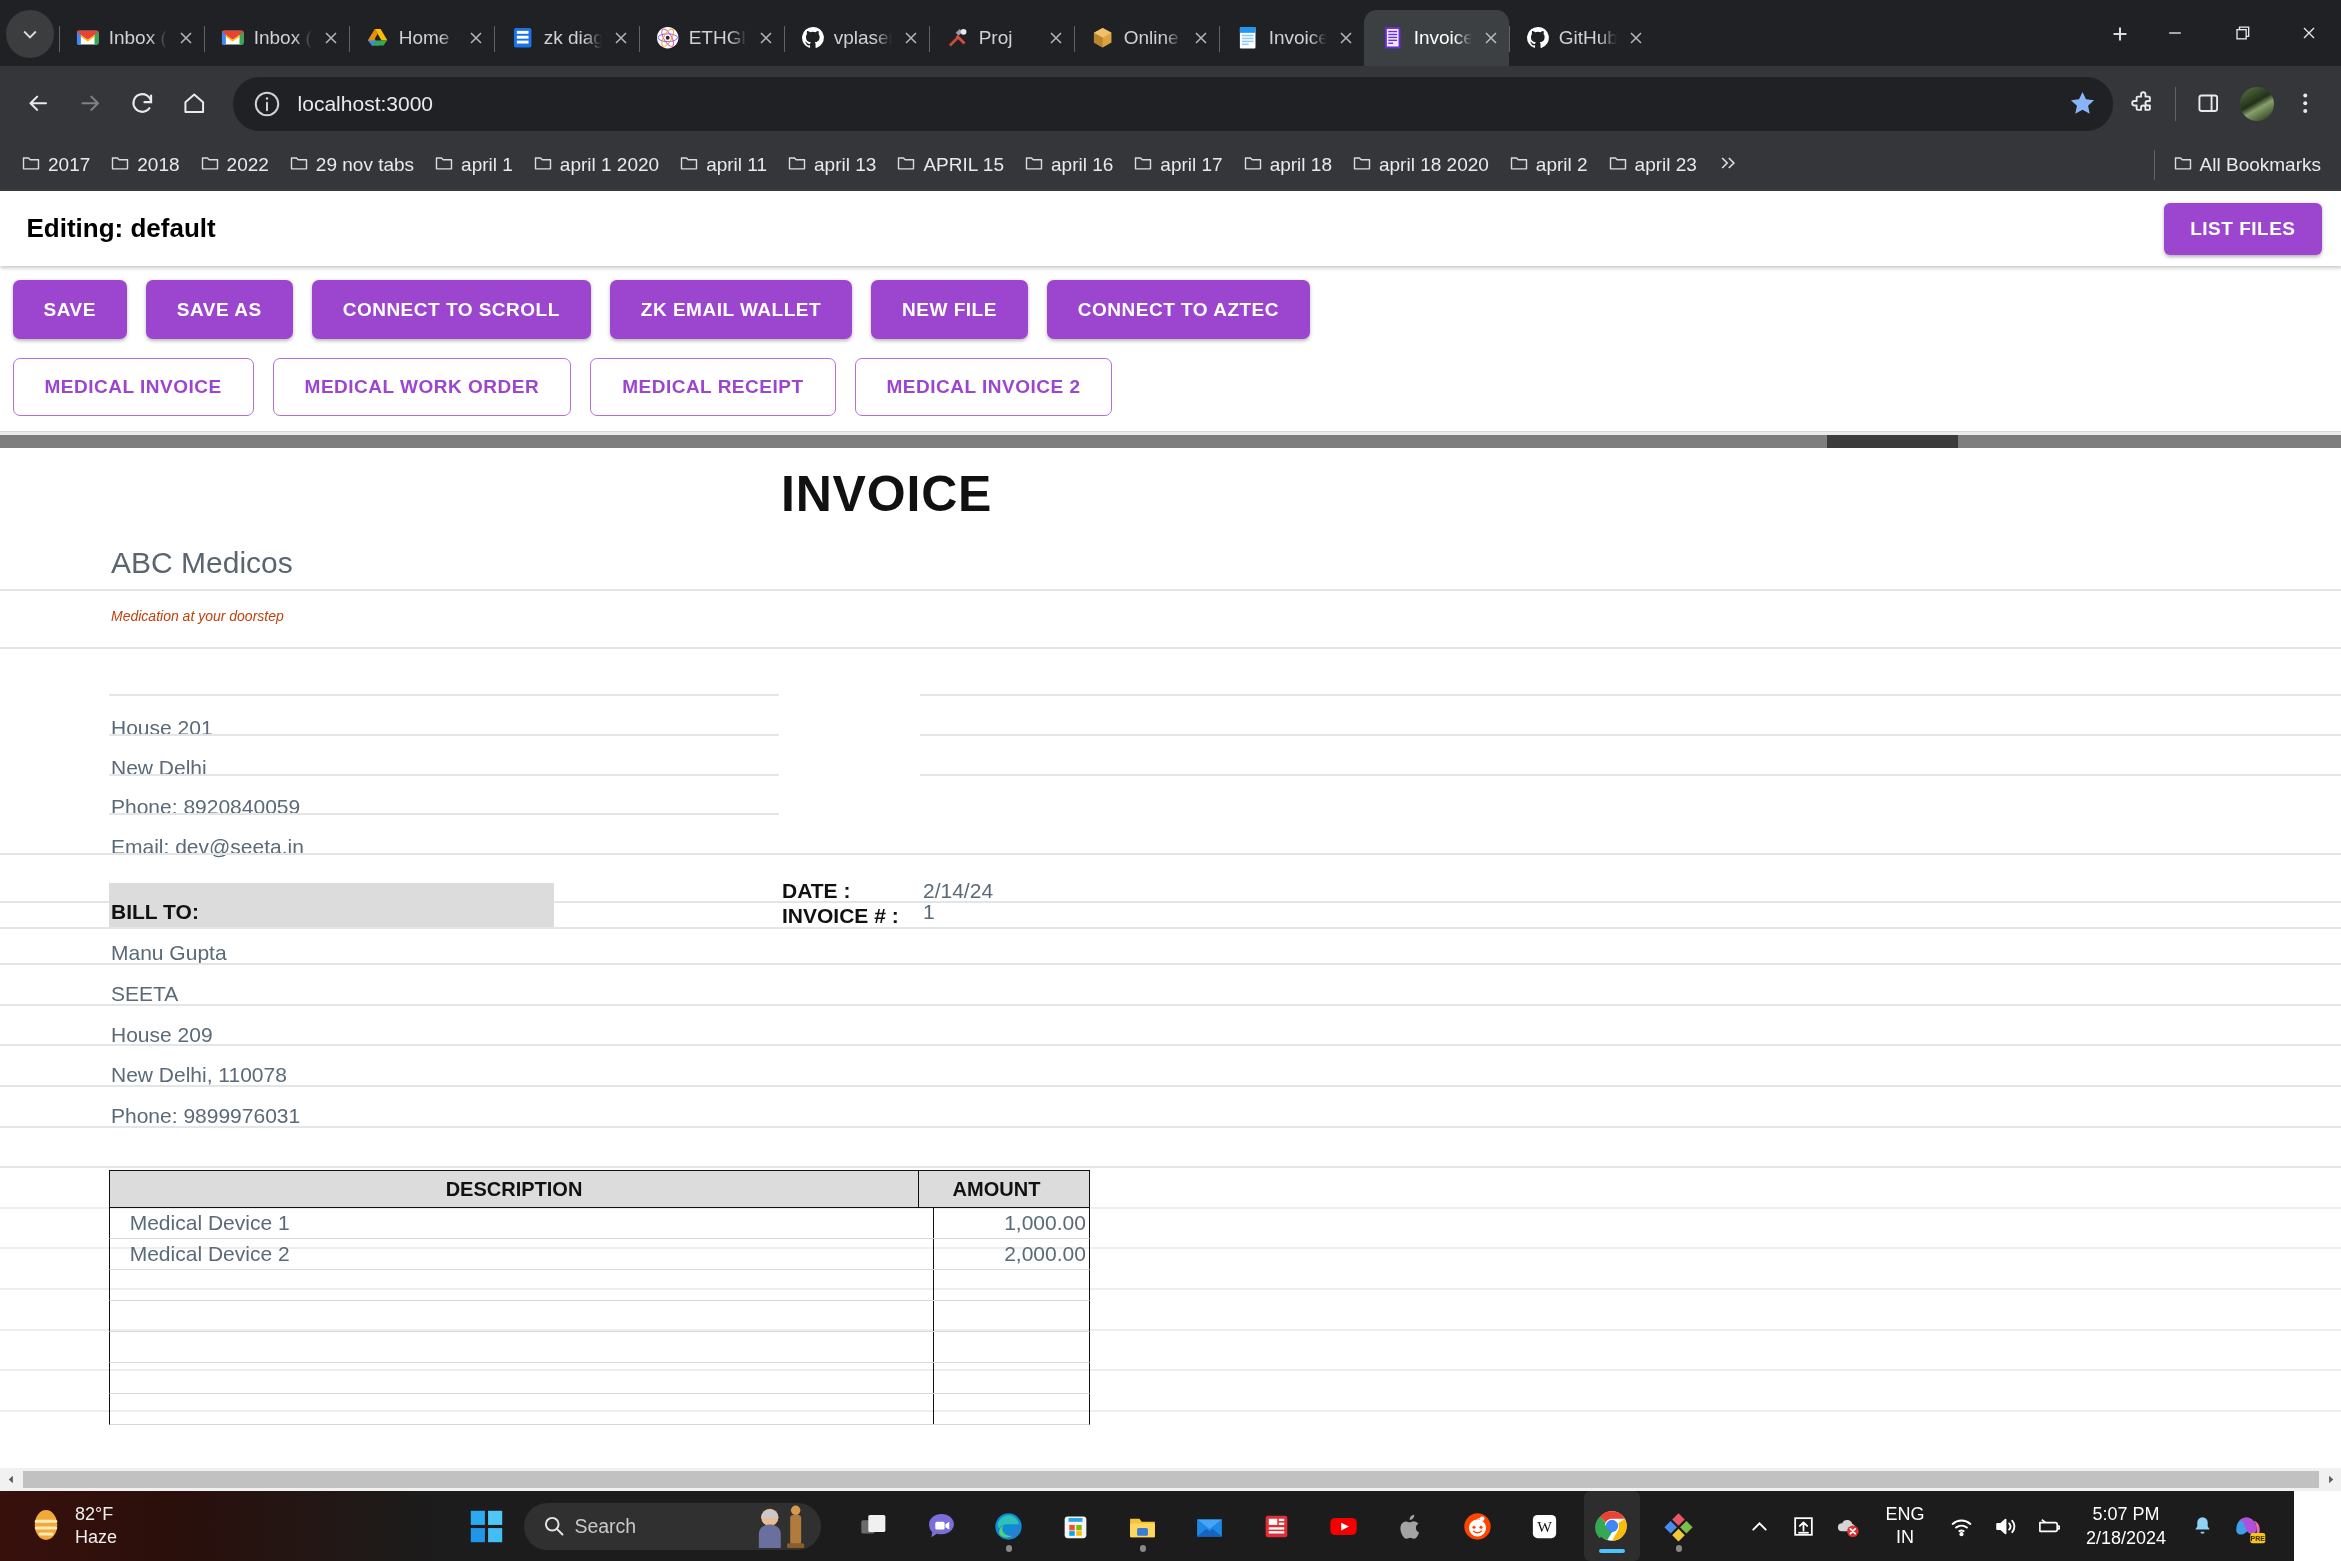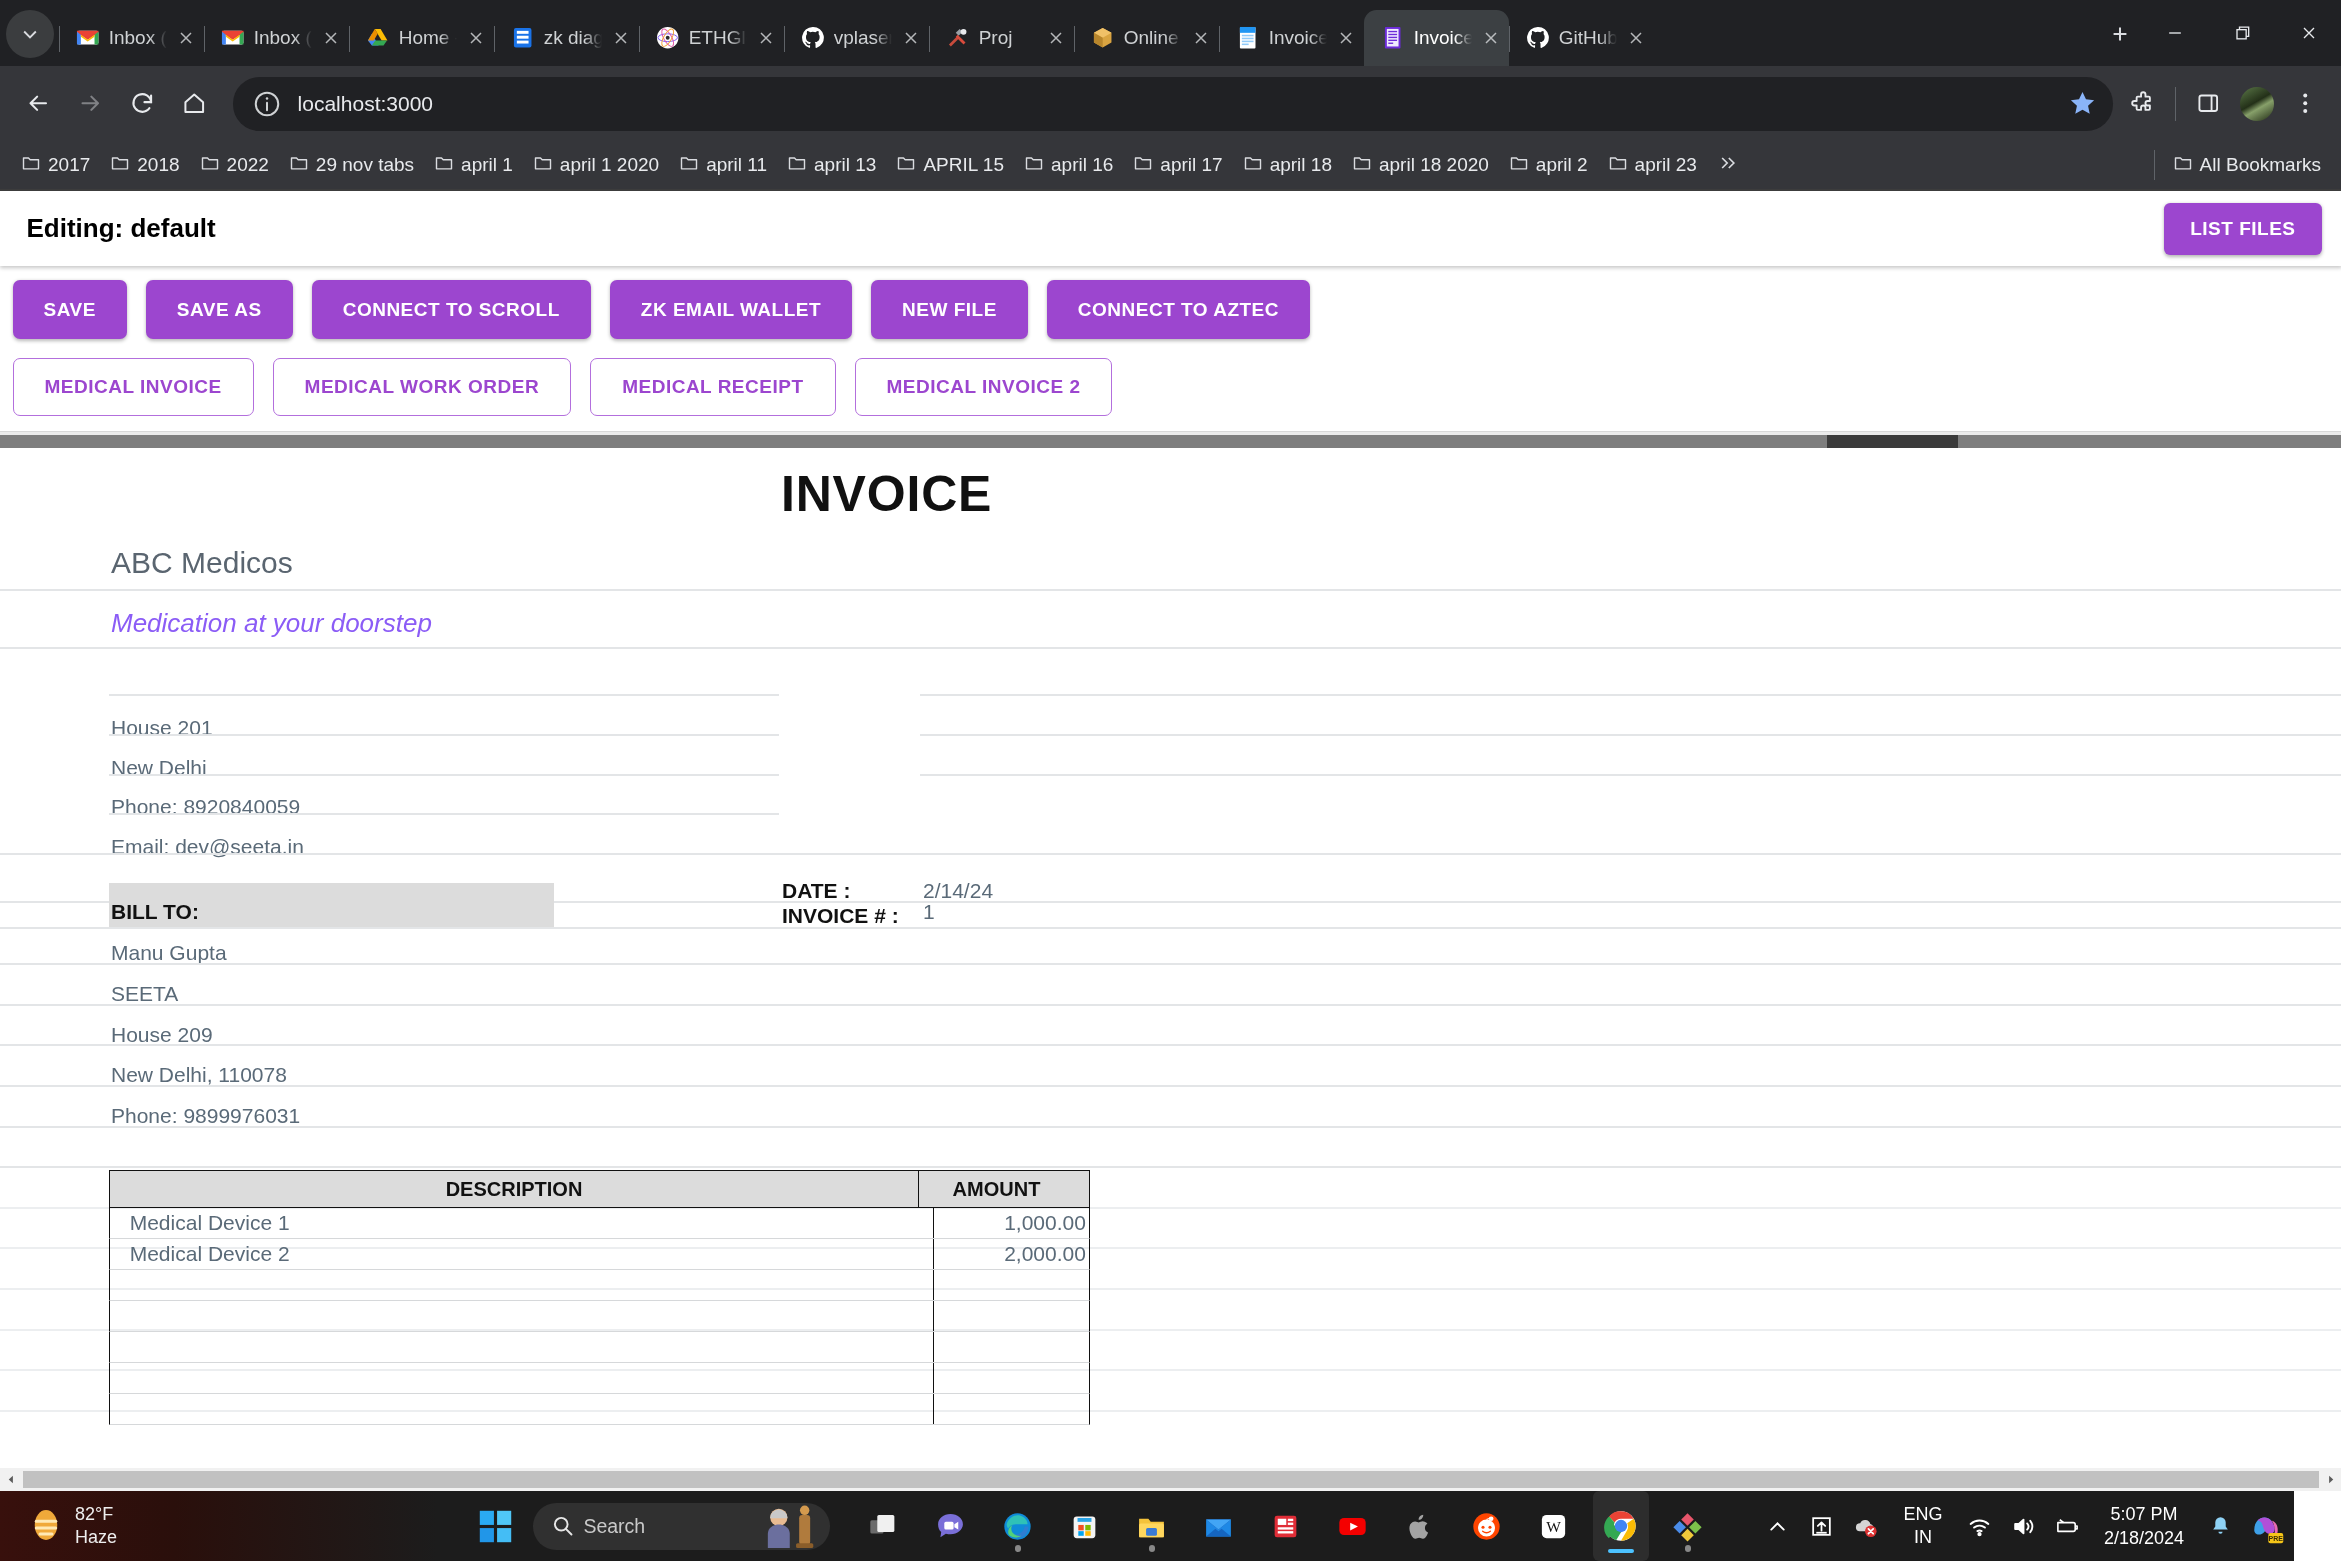--- a/index.html
+++ b/index.html
@@ -145,21 +145,21 @@
   .invoice-title {
     position: absolute; left: 781px; top: 17px;
     font-size: 50px; font-weight: bold; color: #111; letter-spacing: 0.8px;
   }
   .company {
     position: absolute; left: 111px; top: 614px;
     font-size: 30px; color: #5a6570; font-weight: 400;
   }
   .tagline {
     position: absolute; left: 111px; top: 685px;
-    font-size: 26px; color: #8b5cf6; font-style: italic;
+    font-size: 14px; color: #c2410c; font-style: italic;
   }
 
   
   .dl { position: absolute; left: 0; width: 2342px; height: 1.6px; background: #e3e5e7; }
   .dtxt { position: absolute; font-size: 21px; color: #5a6a78; white-space: nowrap; }
   .dtxt.b { color: #111; font-weight: bold; }
   .billto-hl {
     position: absolute; left: 109px; width: 445px; height: 44px; background: #dcdcdc;
   }
   .short-line { position: absolute; height: 1.6px; background: #e3e5e7; }
@@ -207,21 +207,21 @@
   .tb-search .stxt { color: #c9c9c9; font-size: 19.5px; flex: 1 1 auto; }
   .tb-search .sart { width: 58px; height: 44px; display: flex; align-items: flex-end; gap: 1.6px; }
   .tb-app {
     width: 56px; height: 70px; display: flex; flex-direction: column;
     align-items: center; justify-content: center; position: relative; margin: 0 5.5px;
   }
   .tb-app .ai { width: 37px; height: 37px; display:flex; align-items:center; justify-content:center; }
   .tb-app .dot { position: absolute; bottom: 9.4px; width: 6.2px; height: 6.2px; border-radius: 50%; background: #888; }
   .tb-app.focused { background: #2d2d2d; border-radius: 6.2px; }
   .tb-app .uline { position: absolute; bottom: 7.8px; width: 26.5px; height: 4.7px; border-radius: 2.3px; background: #4cc2ff; }
-  .tb-right { display: flex; align-items: center; gap: 0; padding-right: 4px; flex: 0 0 auto; }
+  .tb-right { display: flex; align-items: center; gap: 0; padding-right: 22px; flex: 0 0 auto; }
   .tb-ricon { width: 44px; height: 70px; display: flex; align-items: center; justify-content: center; }
   .tb-ricon svg { width: 25px; height: 25px; }
   .tb-lang { width: 70px; color: #fff; font-size: 18px; text-align: center; line-height: 23.4px; }
   .tb-clock { color: #fff; font-size: 18px; text-align: center; line-height: 24px; padding: 0 14px; }
   .tb-copilot { width: 48px; height: 48px; display:flex; align-items:center; justify-content:center; position: relative; }
 </style>
 </head>
 <body>
 
 <div id="root">

